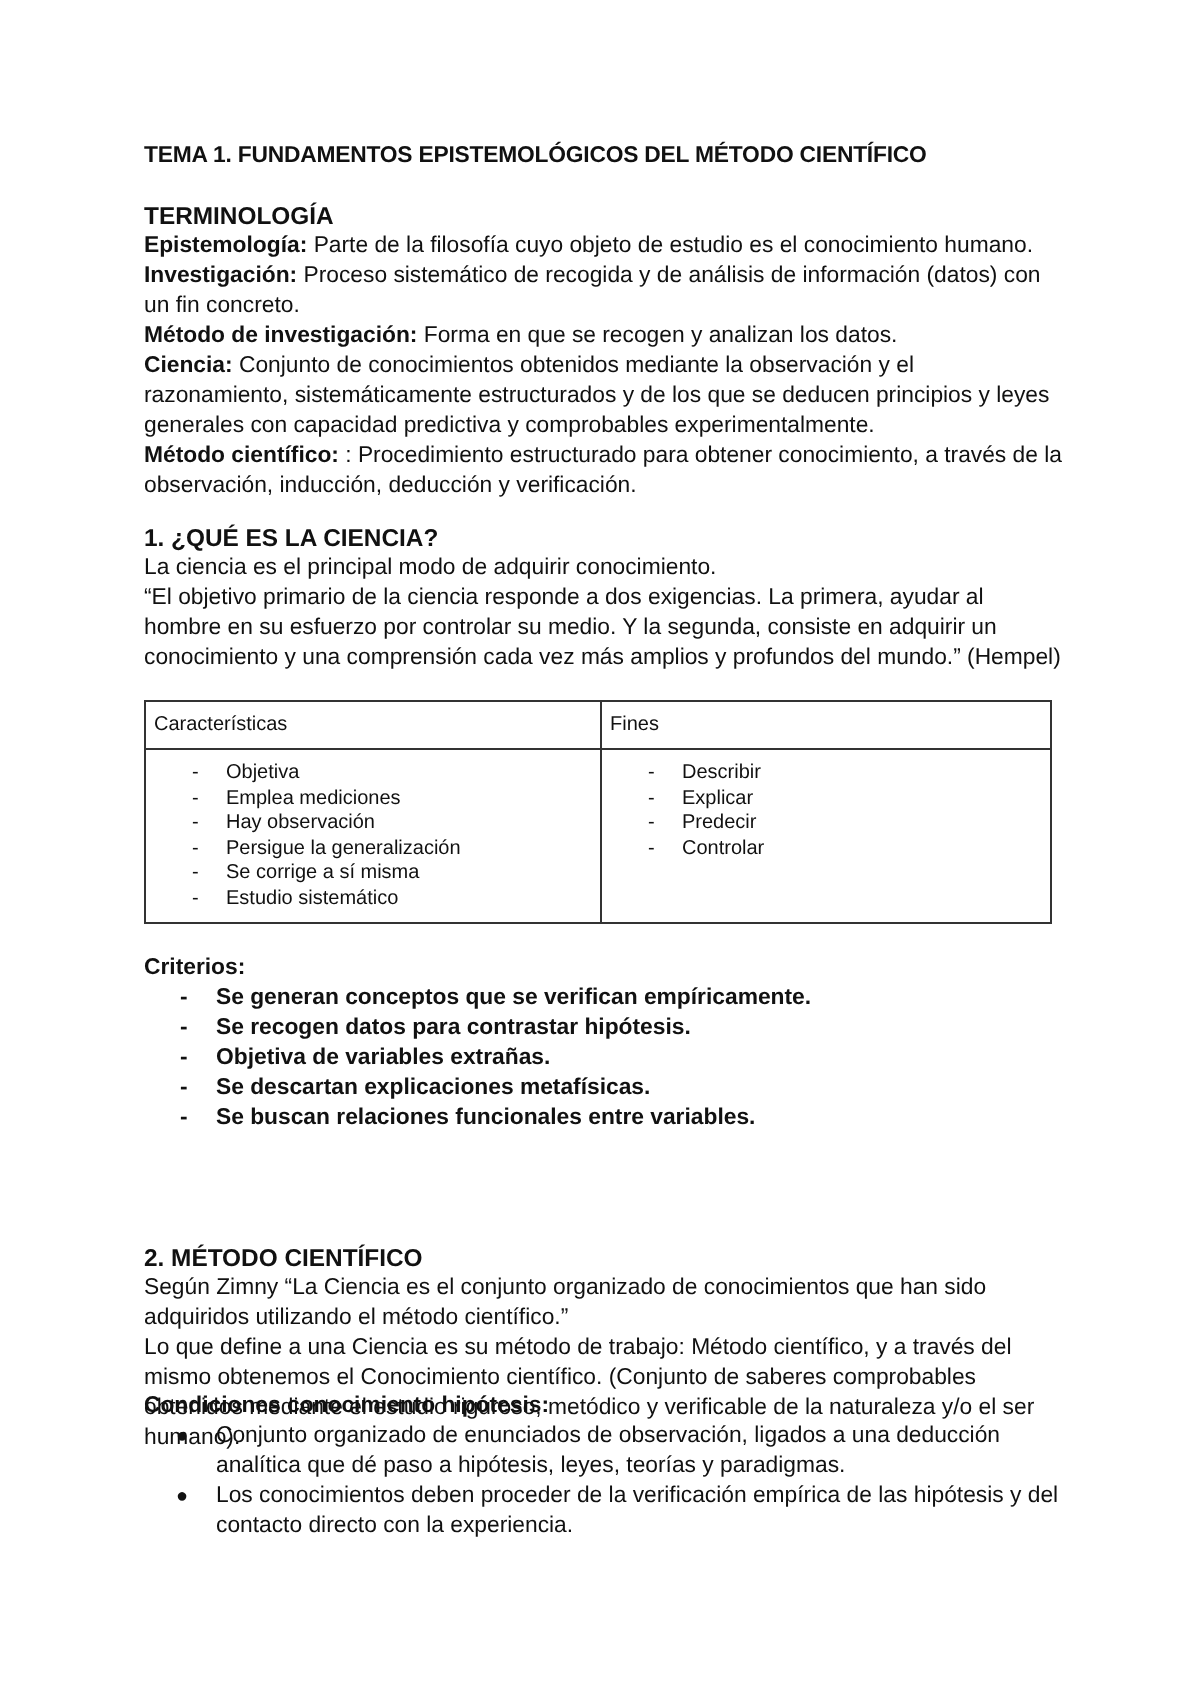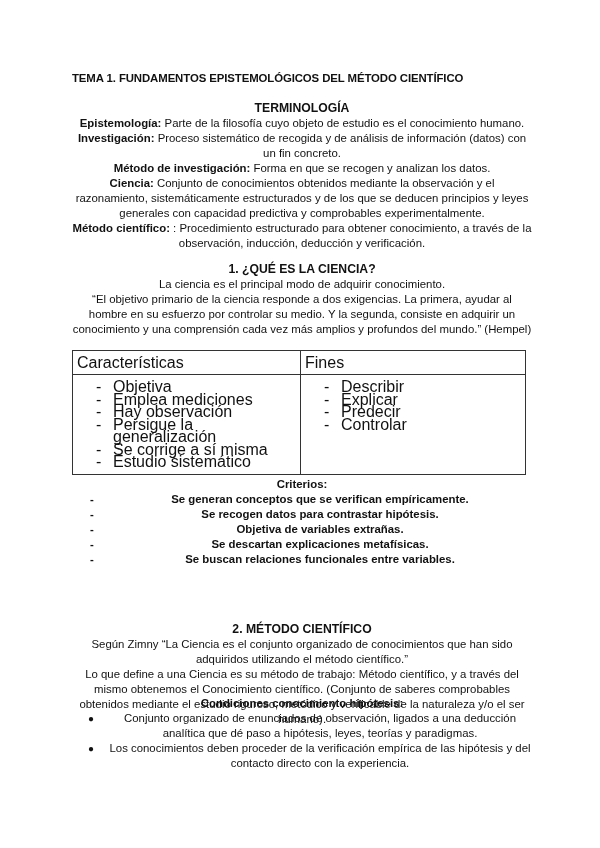--- a/index.html
+++ b/index.html
@@ -30,41 +30,40 @@
       font-weight: bold;
       font-size: 11.4px;
       letter-spacing: -0.1px;
       white-space: nowrap;
       text-align: center;
     }
     .block {
       position: absolute;
       left: 0;
       width: 460px;
-      text-align: center;
     }
     .h {
       font-weight: bold;
       font-size: 12.2px;
       line-height: 15px;
     }
     .p { margin: 0; }
     .b { font-weight: bold; }
     .tbl {
       position: absolute;
       left: 0;
       top: 350px;
       width: 454px;
       border-collapse: collapse;
     }
     .tbl td {
       border: 1.3px solid #333333;
       vertical-align: top;
       padding: 3px 4px;
-      font-size: 16px;
+      font-size: 10px;
       line-height: 12.5px;
     }
     .tbl .head td {
       height: 18px;
       vertical-align: middle;
       padding: 3px 4px 2px 4px;
     }
     .col1 { width: 219px; }
     .dash-list {
       list-style: none;

